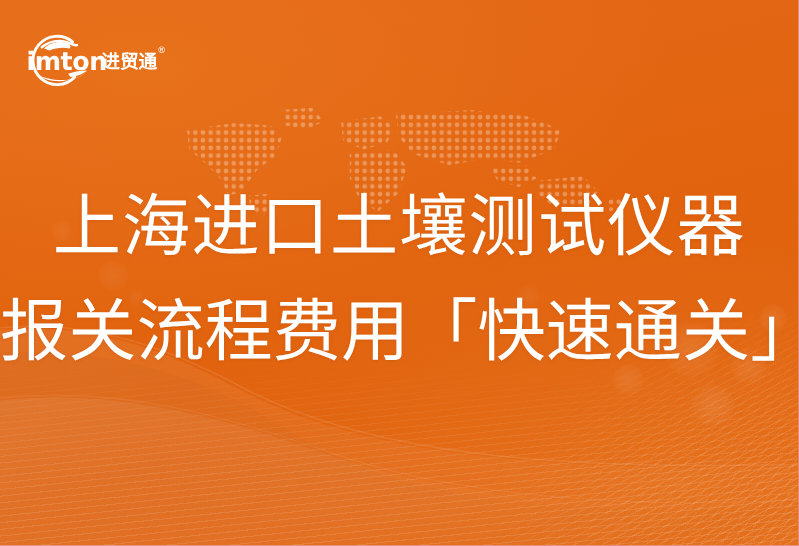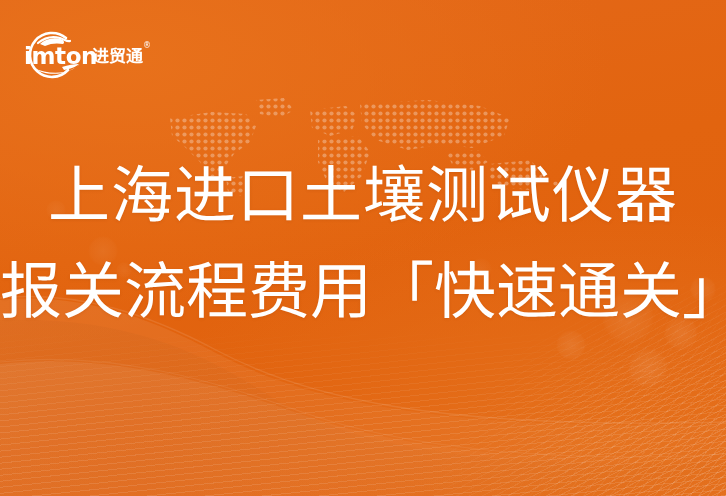--- a/index.html
+++ b/index.html
@@ -128,21 +128,21 @@
     top: 26px;
     width: 140px;
     height: 56px;
   }
   .logo svg { display: block; width: 100%; height: 100%; }
 
   
   .headline {
     position: absolute;
     left: 0;
-    top: 154px;
+    top: 164px;
     width: 726px;
     text-align: center;
     color: #ffffff;
     pointer-events: none;
   }
   .hl-line {
     font-family: "DejaVu Sans", "Liberation Sans", sans-serif;
     font-weight: 400;
     font-size: 62px;
     line-height: 84px;

